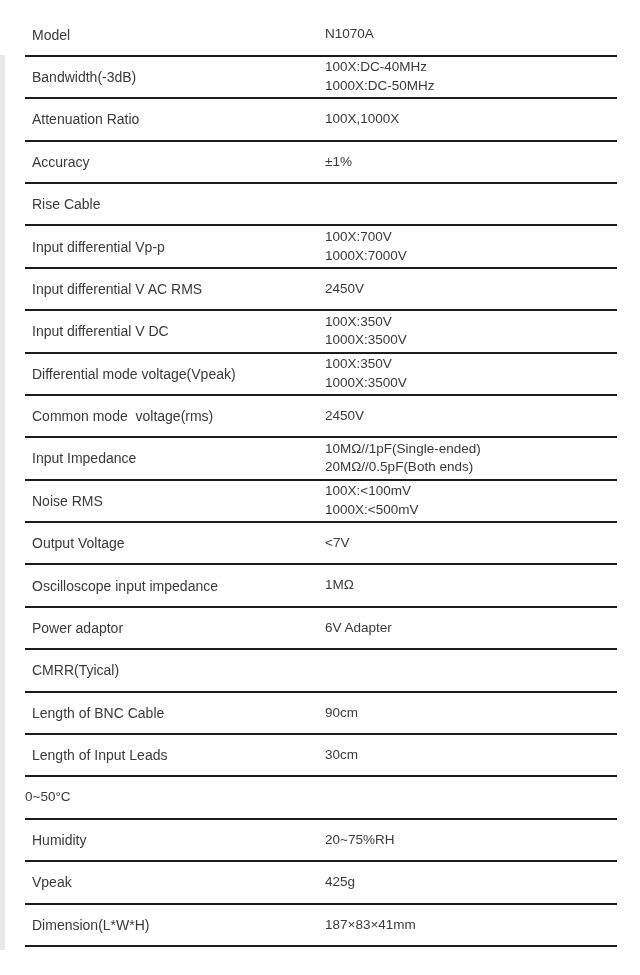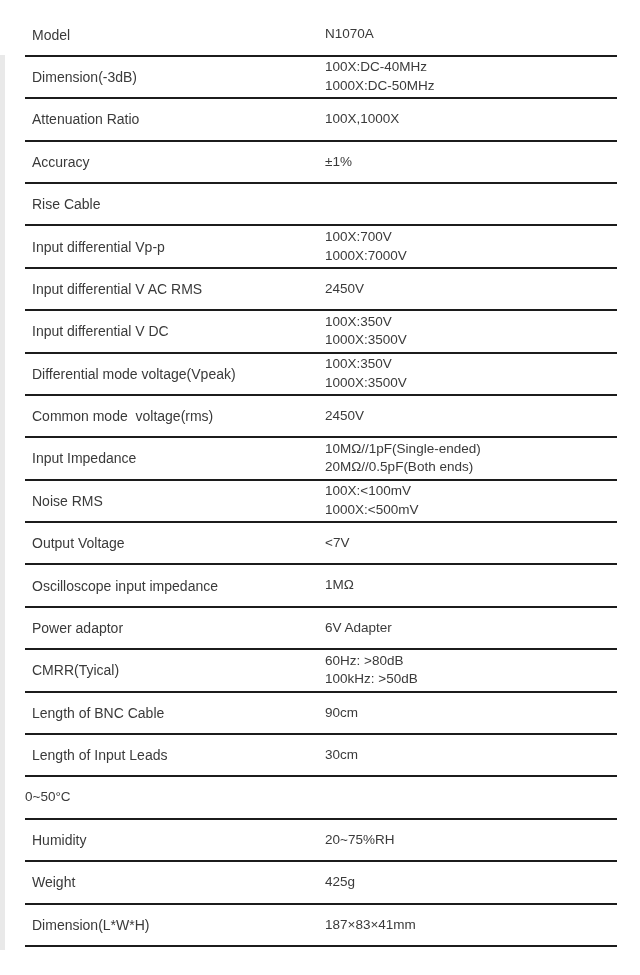--- a/index.html
+++ b/index.html
@@ -63,21 +63,21 @@
 
 <div class="spec-table">
   <div class="row">
     <div class="label">Model</div>
     <div class="value">
         <div class="value-line">N1070A</div>
       </div>
   </div>
 
   <div class="row">
-    <div class="label">Dimension(-3dB)</div>
+    <div class="label">Bandwidth(-3dB)</div>
     <div class="value">
         <div class="value-line">100X:DC-40MHz</div>
         <div class="value-line">1000X:DC-50MHz</div>
       </div>
   </div>
 
   <div class="row">
     <div class="label">Attenuation Ratio</div>
     <div class="value">
         <div class="value-line">100X,1000X</div>
@@ -165,24 +165,20 @@
 
   <div class="row">
     <div class="label">Power adaptor</div>
     <div class="value">
         <div class="value-line">6V Adapter</div>
       </div>
   </div>
 
   <div class="row">
     <div class="label">CMRR(Tyical)</div>
-    <div class="value">
-        <div class="value-line">60Hz: &gt;80dB</div>
-        <div class="value-line">100kHz: &gt;50dB</div>
-      </div>
   </div>
 
   <div class="row">
     <div class="label">Length of BNC Cable</div>
     <div class="value">
         <div class="value-line">90cm</div>
       </div>
   </div>
 
   <div class="row">
@@ -199,21 +195,21 @@
   </div>
 
   <div class="row">
     <div class="label">Humidity</div>
     <div class="value">
         <div class="value-line">20~75%RH</div>
       </div>
   </div>
 
   <div class="row">
-    <div class="label">Weight</div>
+    <div class="label">Vpeak</div>
     <div class="value">
         <div class="value-line">425g</div>
       </div>
   </div>
 
   <div class="row">
     <div class="label">Dimension(L*W*H)</div>
     <div class="value">
         <div class="value-line">187×83×41mm</div>
       </div>

